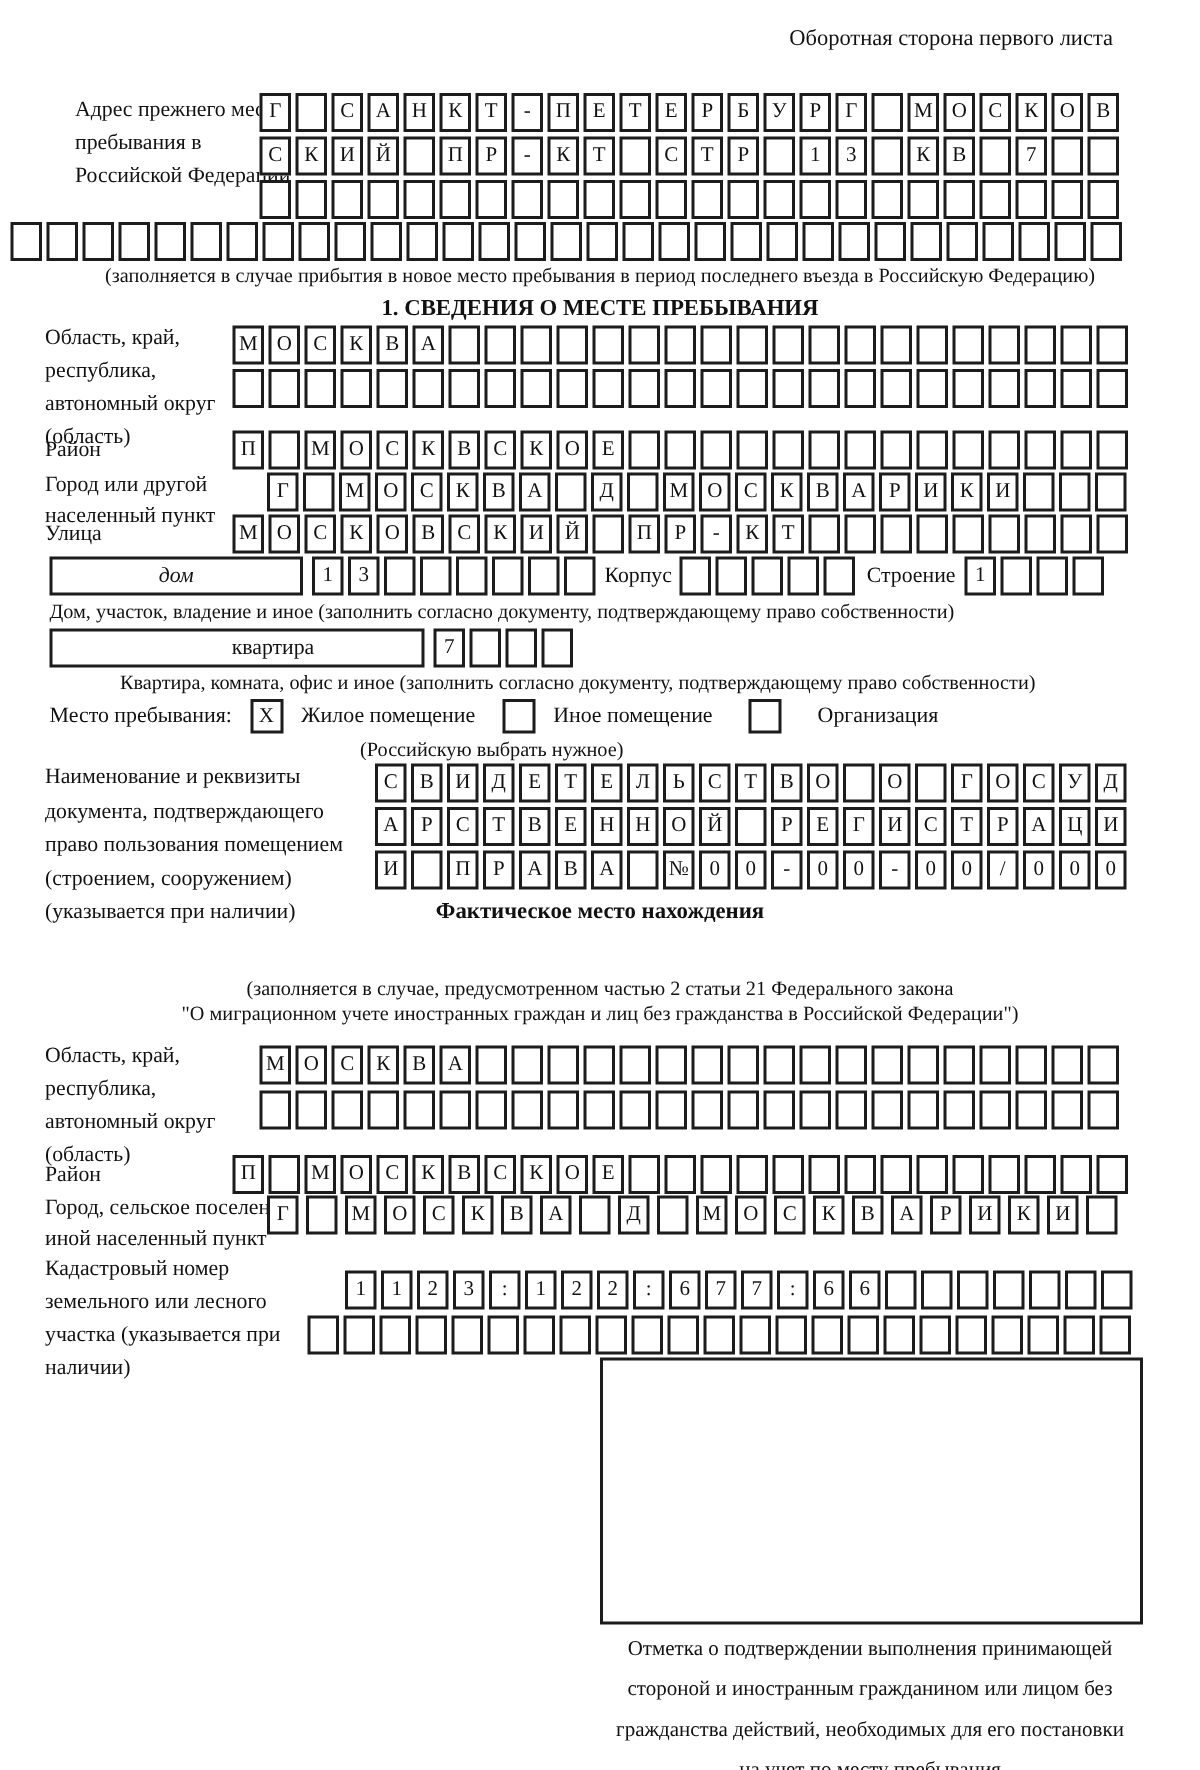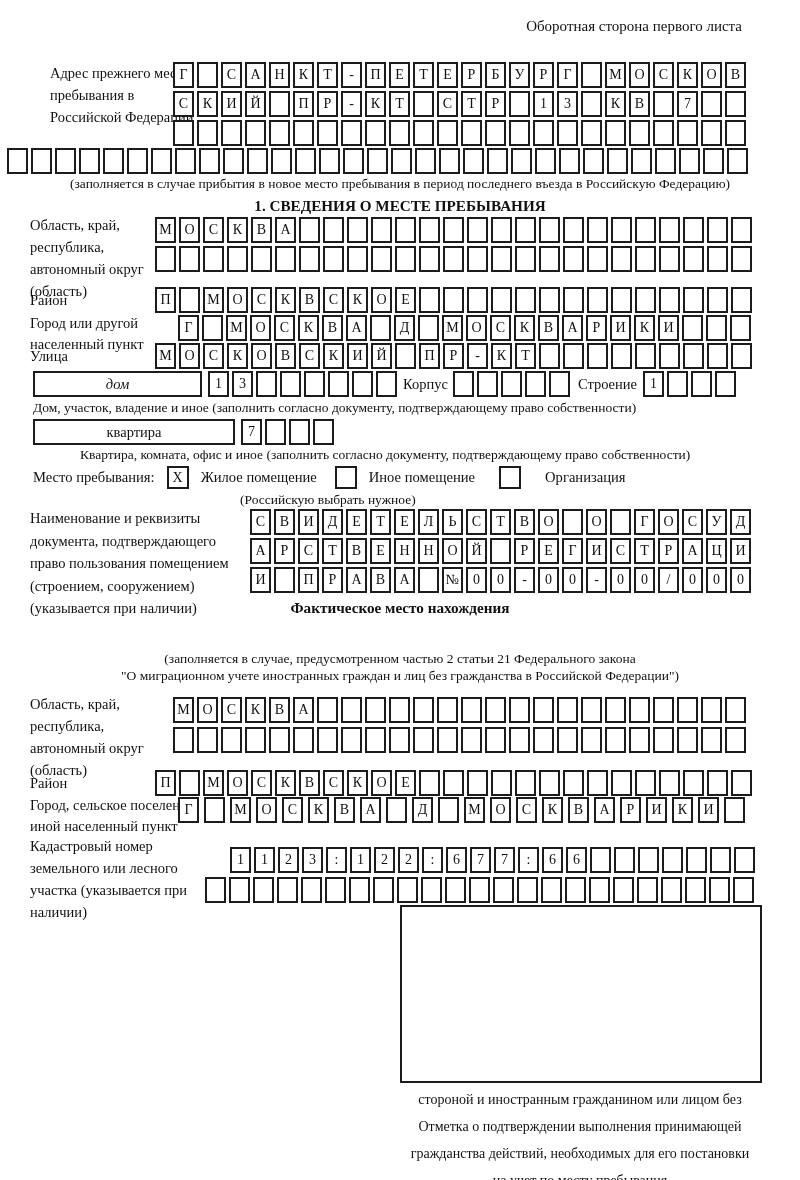--- a/index.html
+++ b/index.html
@@ -324,21 +324,21 @@
   <div class="cr">
       <span class="cell">1</span>
       <span class="cell">&nbsp;</span>
       <span class="cell">&nbsp;</span>
       <span class="cell">&nbsp;</span>
     </div>
 </div>
 <div class="abs cap" style="left:33px;top:400px;">Дом, участок, владение и иное (заполнить согласно документу, подтверждающему право собственности)</div>
 
 <div class="abs hrow" style="left:33px;top:419px;">
-  <div class="wbox" style="width:198px;">квартира</div>
+  <div class="wbox" style="width:198px;padding-left:48px;">квартира</div>
   <div class="cr" style="margin-left:6px;">
       <span class="cell">7</span>
       <span class="cell">&nbsp;</span>
       <span class="cell">&nbsp;</span>
       <span class="cell">&nbsp;</span>
     </div>
 </div>
 <div class="abs cap" style="left:33px;top:447px;margin-left:47px;">Квартира, комната, офис и иное (заполнить согласно документу, подтверждающему право собственности)</div>
 
 <div class="abs stay" style="left:33px;top:466px;">
@@ -582,17 +582,17 @@
     <span class="cell">&nbsp;</span>
     <span class="cell">&nbsp;</span>
     <span class="cell">&nbsp;</span>
     <span class="cell">&nbsp;</span>
     <span class="cell">&nbsp;</span>
     <span class="cell">&nbsp;</span>
   </div>
 
 <div class="abs stampbox" style="left:400px;top:905px;width:358px;height:174px;"></div>
 <div class="abs stampcap" style="left:382px;top:1086px;width:396px;">
+  <div>Отметка о подтверждении выполнения принимающей</div>
   <div>стороной и иностранным гражданином или лицом без</div>
-  <div>Отметка о подтверждении выполнения принимающей</div>
   <div>гражданства действий, необходимых для его постановки</div>
   <div>на учет по месту пребывания</div>
 </div>
 
 </body></html>

